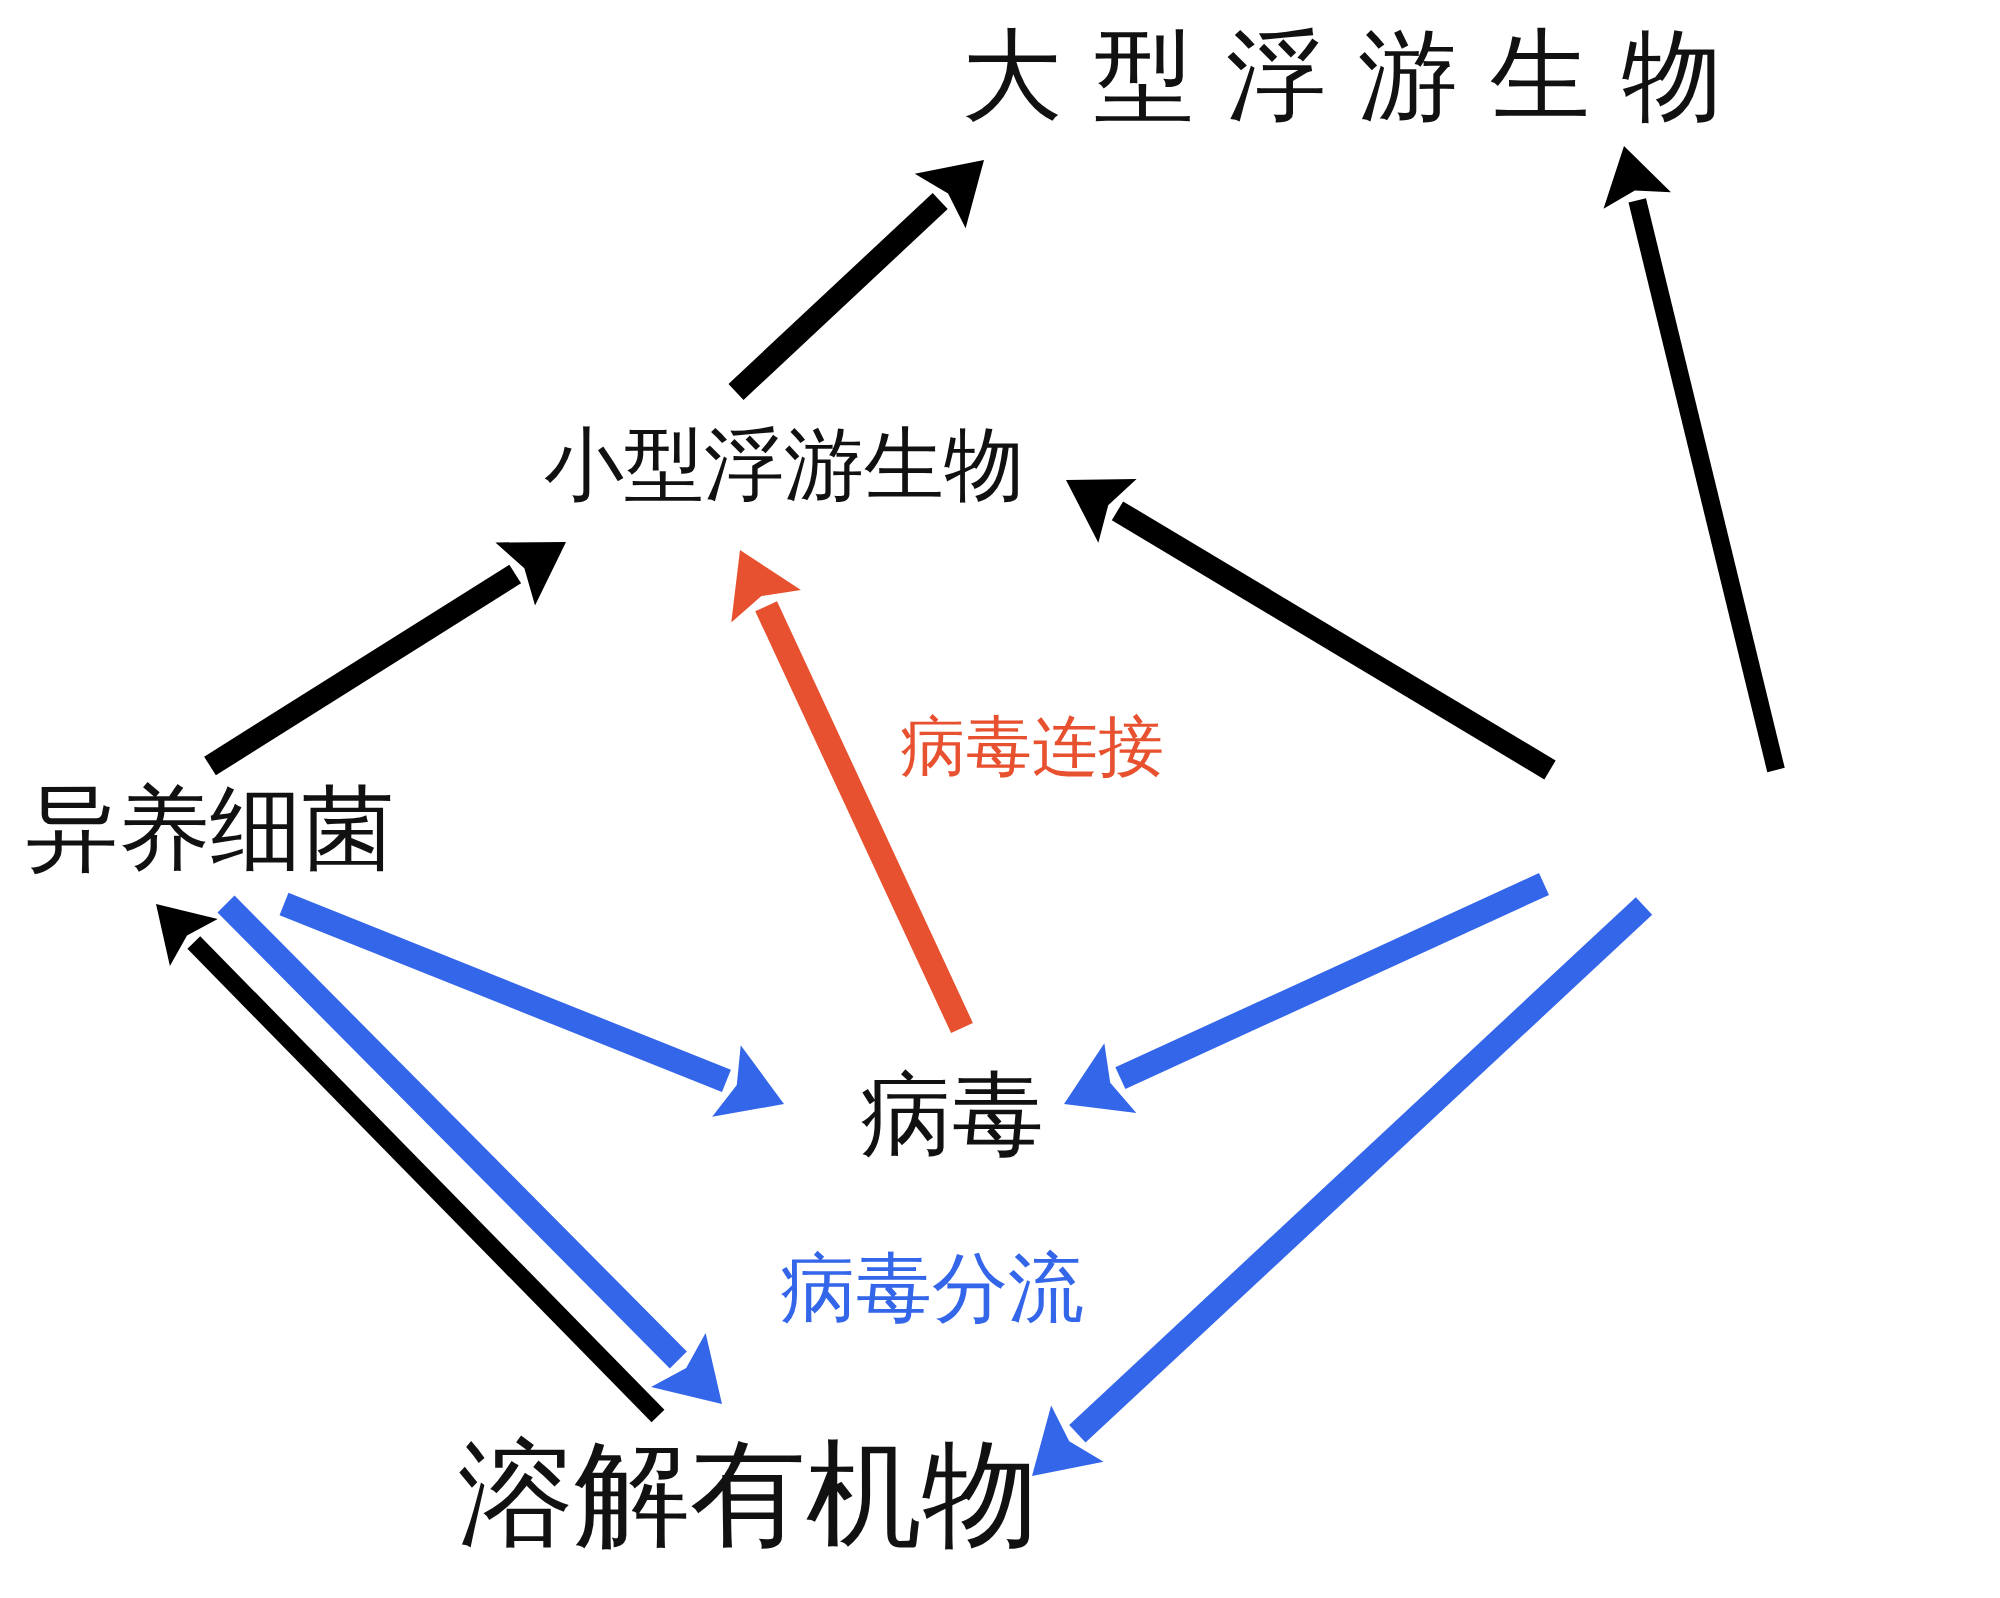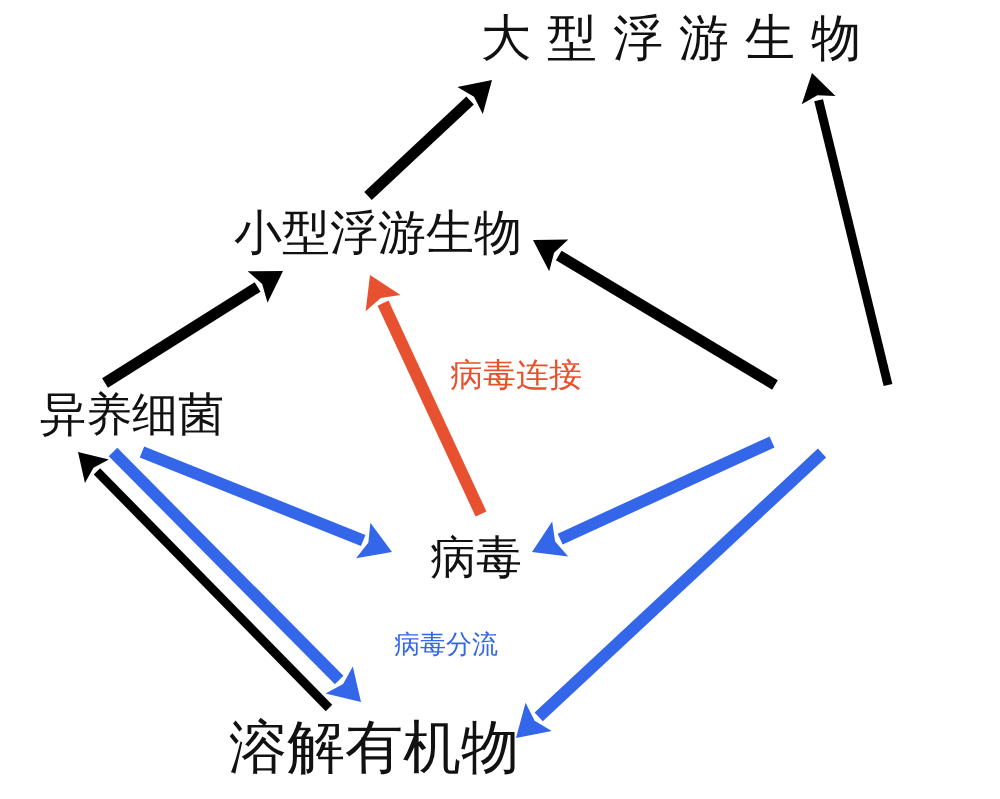--- a/index.html
+++ b/index.html
@@ -38,27 +38,27 @@
   }
   .edge-label {
     position: absolute;
     white-space: nowrap;
     font-family: "Liberation Serif", "DejaVu Serif", serif;
     font-weight: 400;
     line-height: 1.0;
     transform: translate(-50%, -50%);
   }
   #label-macrozoo   { left: 671px; top: 38px;  font-size: 50px; letter-spacing: 16px; text-indent: 16px; }
-  #label-microzoo   { left: 378px; top: 233px; font-size: 48px; }
-  #label-bacteria   { left: 132px; top: 415px; font-size: 46px; }
+  #label-microzoo   { left: 392px; top: 233px; font-size: 40px; }
+  #label-bacteria   { left: 105px; top: 415px; font-size: 46px; }
   #label-phyto      { left: 885px; top: 415px; font-size: 46px; }
   #label-virus      { left: 476px; top: 558px; font-size: 46px; }
   #label-dom        { left: 374px; top: 748px; font-size: 58px; }
   #label-viral-link  { left: 516px; top: 375px; font-size: 33px; color: #E8512F; }
-  #label-viral-shunt { left: 446px; top: 645px; font-size: 26px; color: #3366E8; }
+  #label-viral-shunt { left: 466px; top: 645px; font-size: 38px; color: #3366E8; }
 </style>
 </head>
 <body>
 
 <div id="diagram-root">
 
   <svg id="edge-layer" viewBox="0 0 1000 799" width="1000" height="799" xmlns="http://www.w3.org/2000/svg">
     <g id="edges-group">
         <g>
           <polygon points="371.75736420826655,200.01649277435394 473.8492218026997,104.51120663762615 466.33449338616657,96.4782210889183 364.24263579173345,191.98350722564606" fill="#000000"></polygon>

